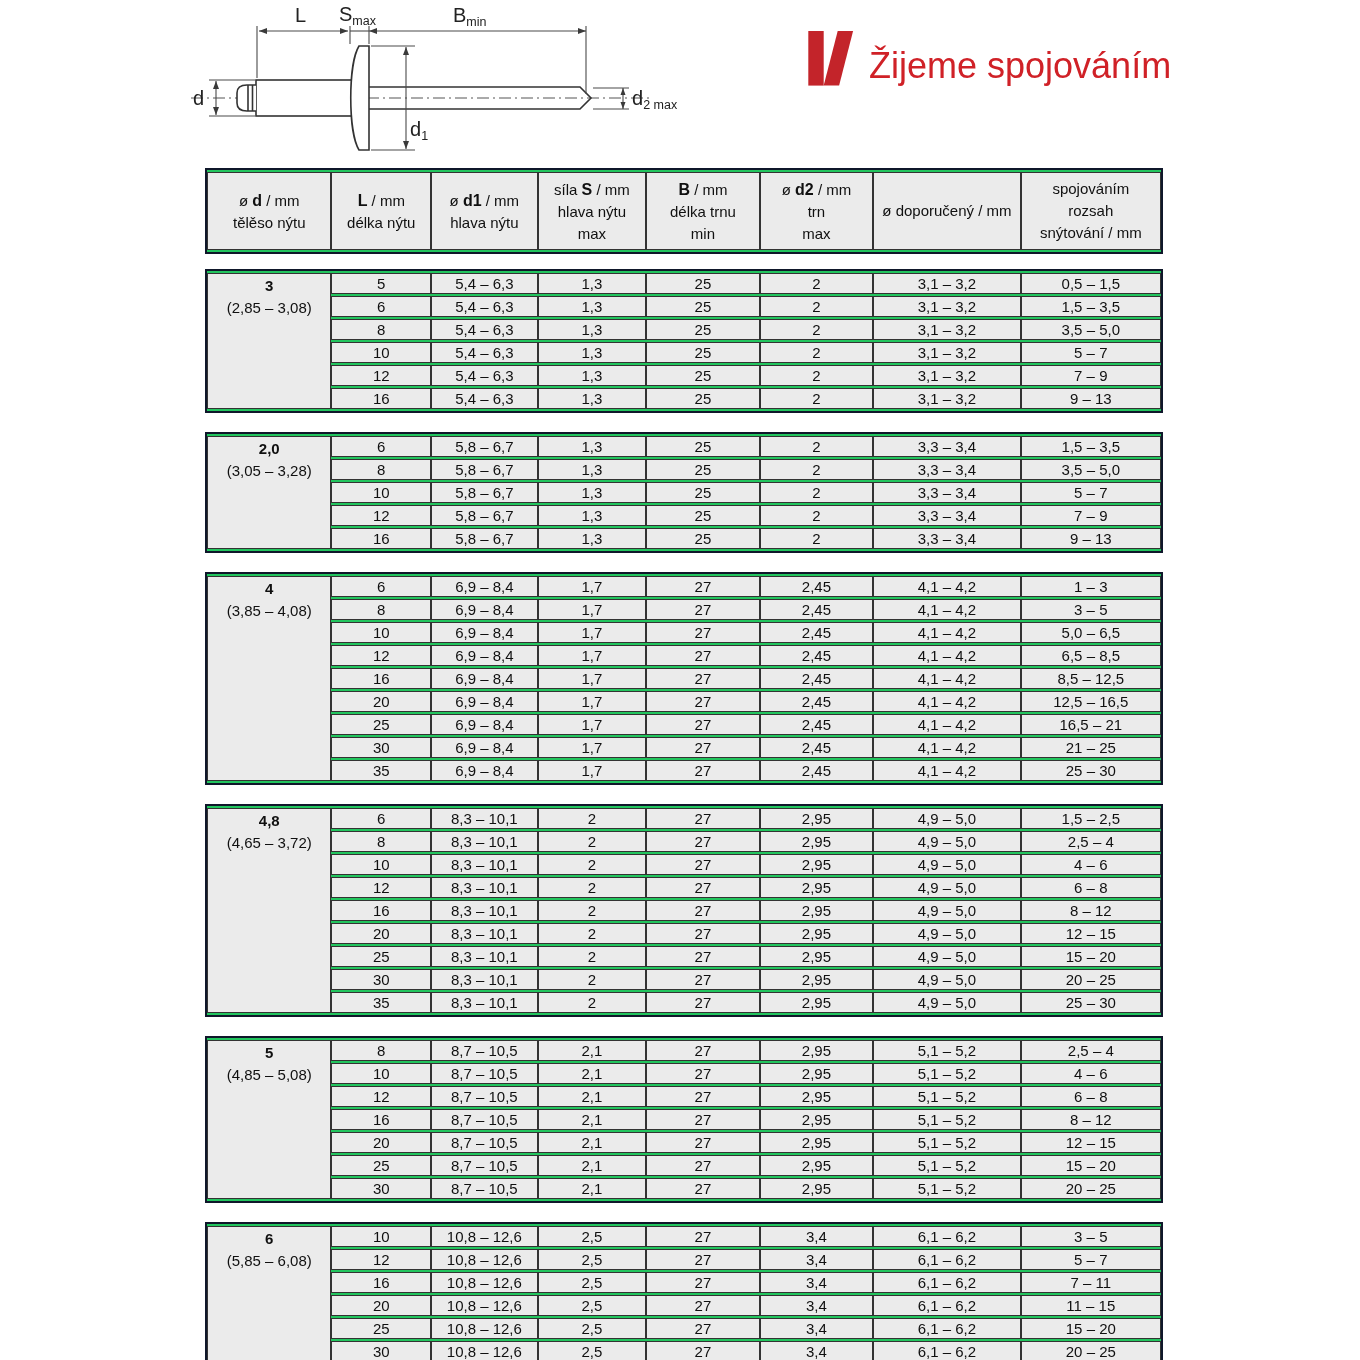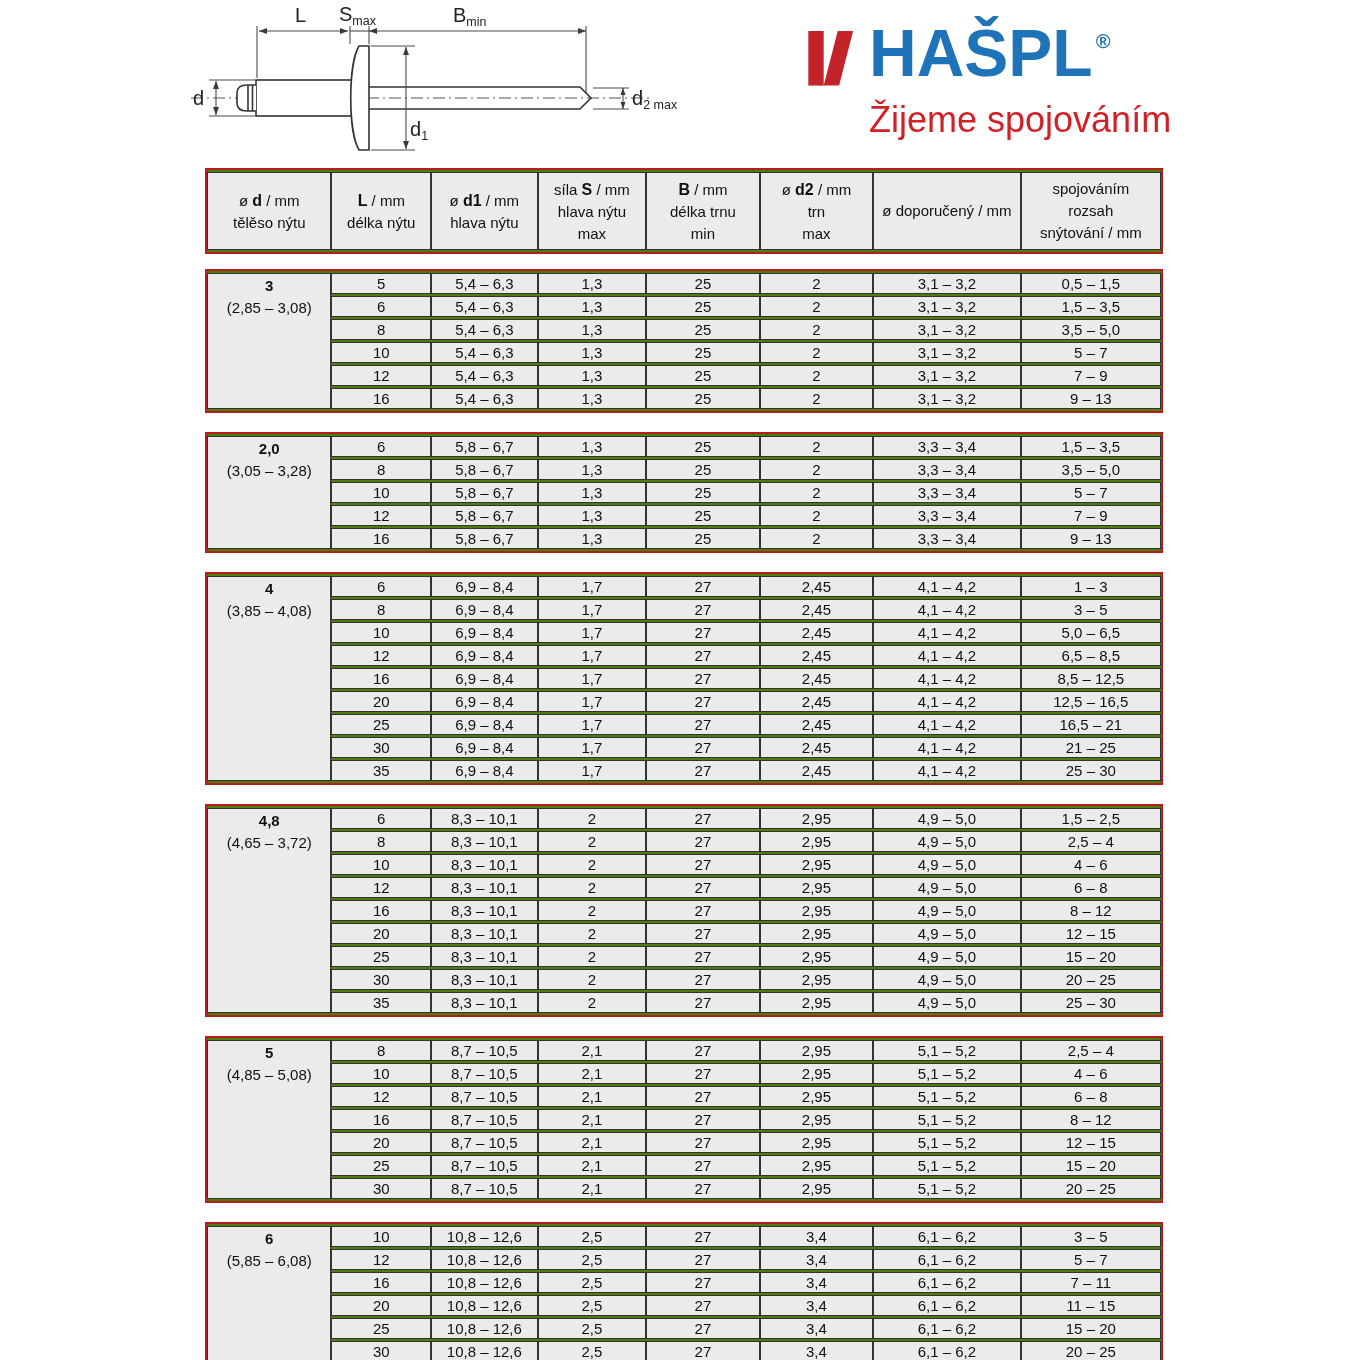--- a/index.html
+++ b/index.html
@@ -18,21 +18,21 @@
   #diagram text{font-family:"Liberation Sans",sans-serif;font-size:20px;fill:#222;}
   #diagram .dsub{font-size:12.5px;}
   
   #logo{position:absolute;left:801px;top:26px;display:flex;align-items:flex-start;gap:10px;}
   #logo .mark{width:58px;height:56px;margin-top:5px;}
   .brand{font-size:66px;font-weight:bold;line-height:0.82;letter-spacing:0px;}
   .reg{font-size:20px;vertical-align:28px;font-weight:bold;margin-left:3px;}
   .tagline{font-size:36px;margin-top:19px;letter-spacing:0px;}
   
   #table-area{position:absolute;left:205px;top:168px;width:958px;}
-  .tbl-border{border:2px solid #b91c1c;background:#4d7c0f;}
+  .tbl-border{border:2px solid #0f172a;background:#22c55e;}
   .group{margin-top:19px;}
   #groups .group:first-child{margin-top:15px;}
   table.grp{border-collapse:separate;border-spacing:0 2px;width:100%;table-layout:fixed;}
   table.grp th, table.grp td{
     background:#ebebeb;border:1px solid #333;text-align:center;
     font-size:15px;color:#101010;overflow:hidden;white-space:nowrap;
   }
   table.grp td{height:17px;padding:1px 2px;font-weight:400;}
   table.grp th{height:72px;padding:2px;font-weight:normal;line-height:1.45;vertical-align:middle;}
   .sym{font-weight:bold;font-size:16px;}
@@ -96,21 +96,20 @@
     <polygon class="arr" points="440,109 437.5,102 442.5,102"></polygon>
     <text x="449" y="105"><tspan>d</tspan><tspan class="dsub" dy="4">2 max</tspan></text>
   </svg>
 
   <div id="logo">
     <svg class="mark" viewBox="0 0 70 80">
       <polygon points="4,0 26,0 26,78 4,78" fill="#c3242a"></polygon>
       <polygon points="46,0 68,0 48,78 26,78" fill="#c3242a"></polygon>
     </svg>
     <div class="logo-right">
-      <div class="brand" style="color: rgb(31, 115, 185);"><span>HAŠPL</span><span class="reg" style="color: rgb(31, 115, 185);">®</span></div>
       <div class="tagline" style="color: rgb(208, 33, 39);">Žijeme spojováním</div>
     </div>
   </div>
 
   <div id="table-area">
     <div class="tbl-border" id="header-block">
       <table class="grp" id="header-table">
           <colgroup>
             <col style="width: 13.05%;">
             <col style="width: 10.44%;">

